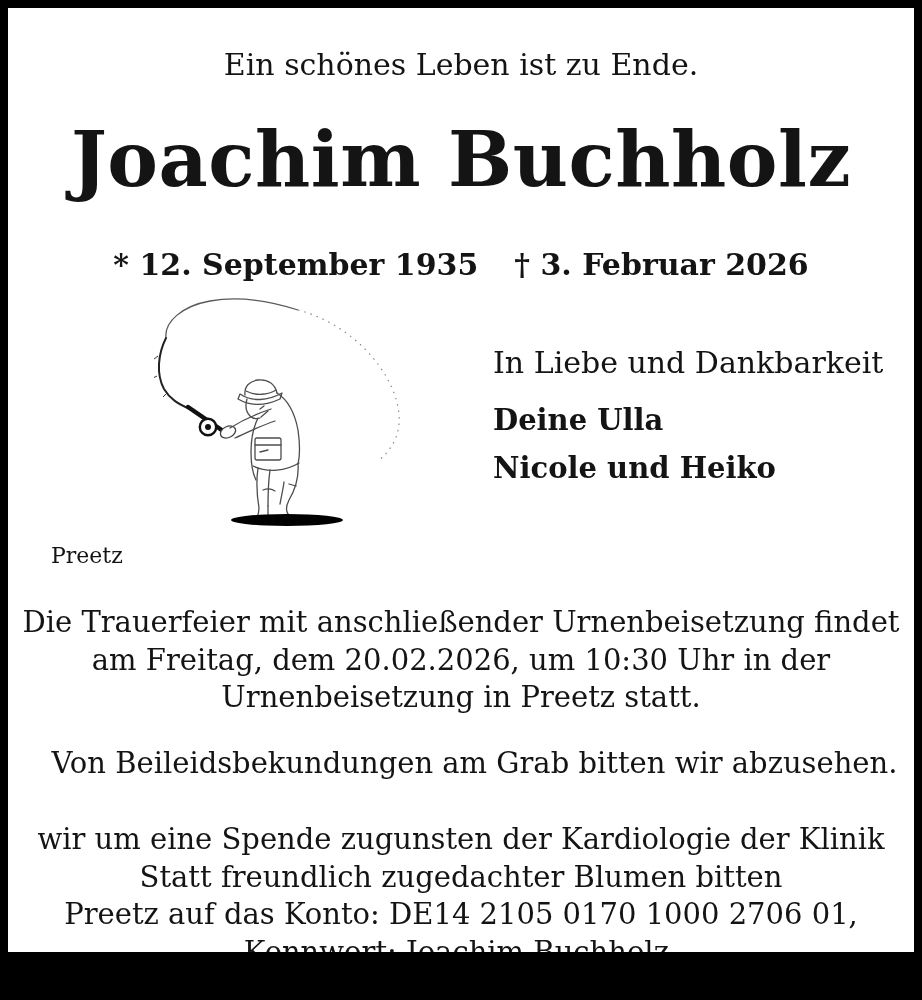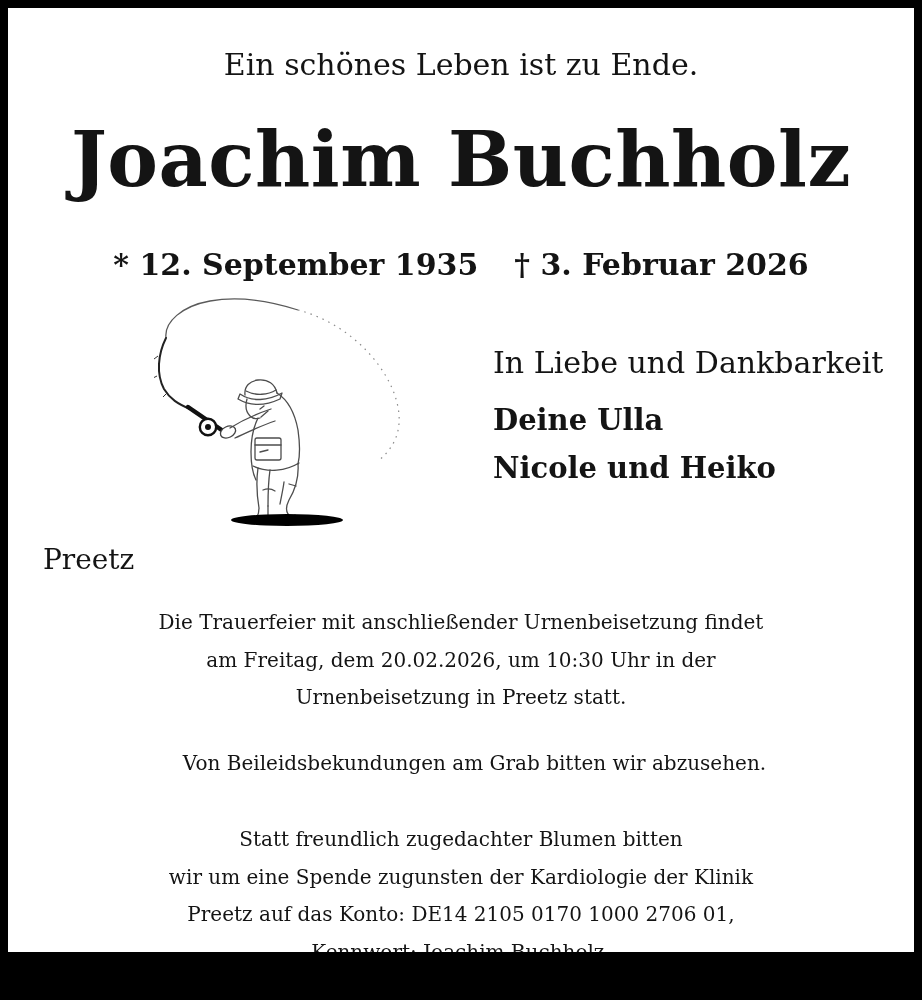--- a/index.html
+++ b/index.html
@@ -59,27 +59,27 @@
     font-size: 30px;
     margin-bottom: 26px;
   }
   .mourner {
     font-size: 29px;
     font-weight: bold;
     margin-bottom: 16px;
   }
 
   .city-label {
-    left: 35px;
+    left: 43px;
     top: 535px;
-    font-size: 28px;
+    font-size: 22px;
   }
 
   .para {
-    font-size: 20px;
+    font-size: 29px;
     line-height: 37.6px;
     white-space: nowrap;
   }
   .funeral-details { top: 596px; }
   .condolence-note { top: 737px; padding-left: 27px; }
   .donation-request { top: 813px; }
 
   svg .sketch {
     fill: none;
     stroke: #4d4d4d;
@@ -169,19 +169,19 @@
 
   <div class="abs centered para funeral-details">
     <div>Die Trauerfeier mit anschließender Urnenbeisetzung findet</div>
     <div>am Freitag, dem 20.02.2026, um 10:30 Uhr in der</div>
     <div>Urnenbeisetzung in Preetz statt.</div>
   </div>
 
   <div class="abs centered para condolence-note">Von Beileidsbekundungen am Grab bitten wir abzusehen.</div>
 
   <div class="abs centered para donation-request">
+    <div>wir um eine Spende zugunsten der Kardiologie der Klinik</div>
     <div>Statt freundlich zugedachter Blumen bitten</div>
-    <div>wir um eine Spende zugunsten der Kardiologie der Klinik</div>
     <div>Preetz auf das Konto: DE14 2105 0170 1000 2706 01,</div>
     <div>Kennwort: Joachim Buchholz.</div>
   </div>
 
 </div>
 
 </body></html>

